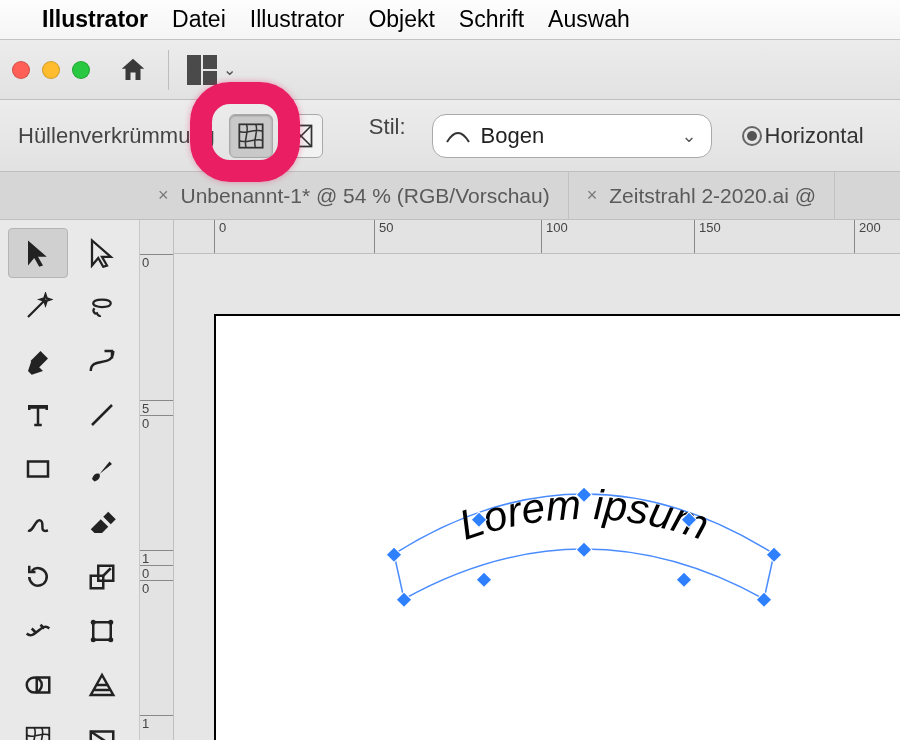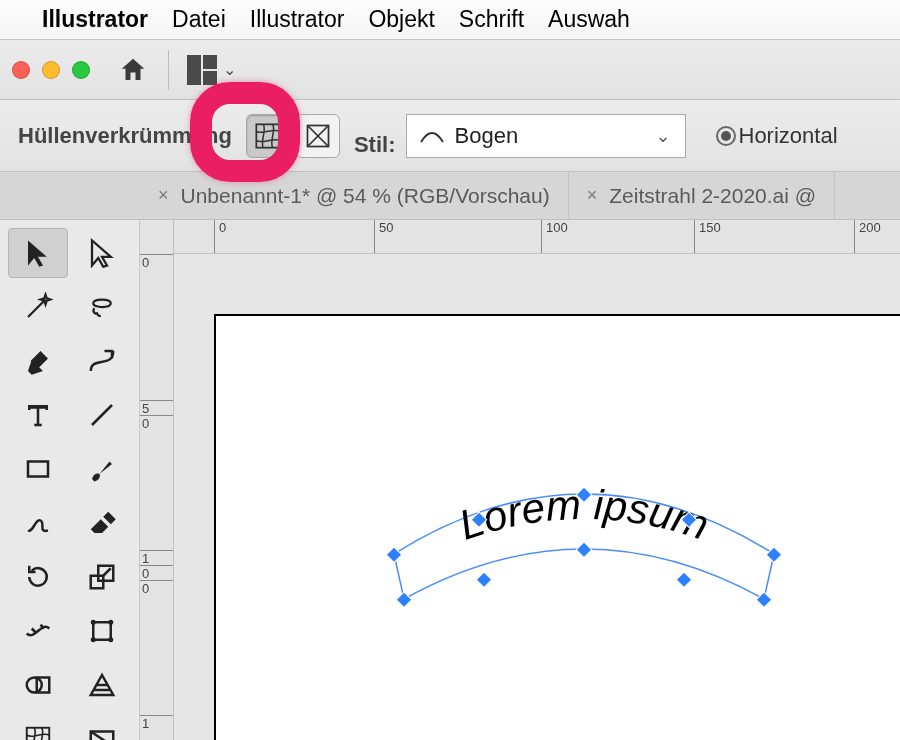--- a/index.html
+++ b/index.html
@@ -21,29 +21,29 @@
   .home-icon { width: 34px; height: 34px; display:flex; align-items:center; justify-content:center; }
   .vr { width:1px; height: 40px; background:#bdbdbd; }
   .ws-icon { display:flex; align-items:center; gap:6px; }
   .ws-grid { display:grid; grid-template-columns: 14px 14px; grid-template-rows: 14px 14px; gap:2px; }
   .ws-grid span { background:#4a4a4a; }
   .ws-grid span:first-child { grid-row: span 2; height: 30px; }
   .ws-chevron { font-size: 16px; color:#555; }
 
   
   .app-toolbar2 { height: 72px; background: linear-gradient(#ececec,#e2e2e2); border-bottom: 1px solid #bfbfbf; display:flex; align-items:center; padding: 0 18px; gap: 14px; font-size: 22px; color:#333; position:relative; }
-  .label { color:#444;font-weight:bold; }
+  .label { color:#444; }
   .mode-group { display:flex; gap: 6px; position:relative; }
   .mode-btn { width: 44px; height: 44px; border: 1px solid #a9a9a9; border-radius: 6px; display:flex; align-items:center; justify-content:center; background:#f2f2f2; }
   .mode-btn.active { background:#c9c9c9; box-shadow: inset 0 1px 2px rgba(0,0,0,.25); }
 
   .pink-ring { position:absolute; width: 110px; height: 100px; border-radius: 40px; border: 22px solid #e91e63; left: 190px; top: -18px; box-shadow: 0 0 6px rgba(233,30,99,.4); z-index: 3; }
 
-  .style-dd { display:flex; align-items:flex-end; gap:10px; }
-  .dd { height: 44px; min-width: 280px; border:1px solid #a9a9a9; border-radius: 0; background:#fff; display:flex; align-items:center; padding: 0 12px; gap:10px; color:#222; font-size:22px; position:relative; }
+  .style-dd { display:flex; align-items:flex-start; gap:26px;margin-left:32px; }
+  .dd { height: 44px; min-width: 280px; border:1px solid #a9a9a9; border-radius: 14px; background:#fff; display:flex; align-items:center; padding: 0 12px; gap:10px; color:#222; font-size:22px; position:relative; }
   .dd .chev { position:absolute; right: 14px; color:#555; font-size: 18px; }
   .radio { display:flex; align-items:center; gap:3px; margin-left: 16px; }
   .radio .rbtn { width:20px; height:20px; border-radius:50%; border:2px solid #666; display:flex; align-items:center; justify-content:center; }
   .radio .rbtn .dot { width:10px;height:10px;border-radius:50%;background:#555; }
 
   
   .tabstrip { height: 48px; background:#d6d6d6; border-bottom:1px solid #bfbfbf; display:flex; align-items:stretch; }
   .tabstrip .tab { display:flex; align-items:center; gap:12px; padding: 0 18px; color:#5a5a5a; font-size:21px; border-right:1px solid #c2c2c2; max-width: 470px; }
   .tabstrip .tab:first-child { margin-left: 140px; }
   .tabstrip .tab .close { font-size:18px; color:#777; }

